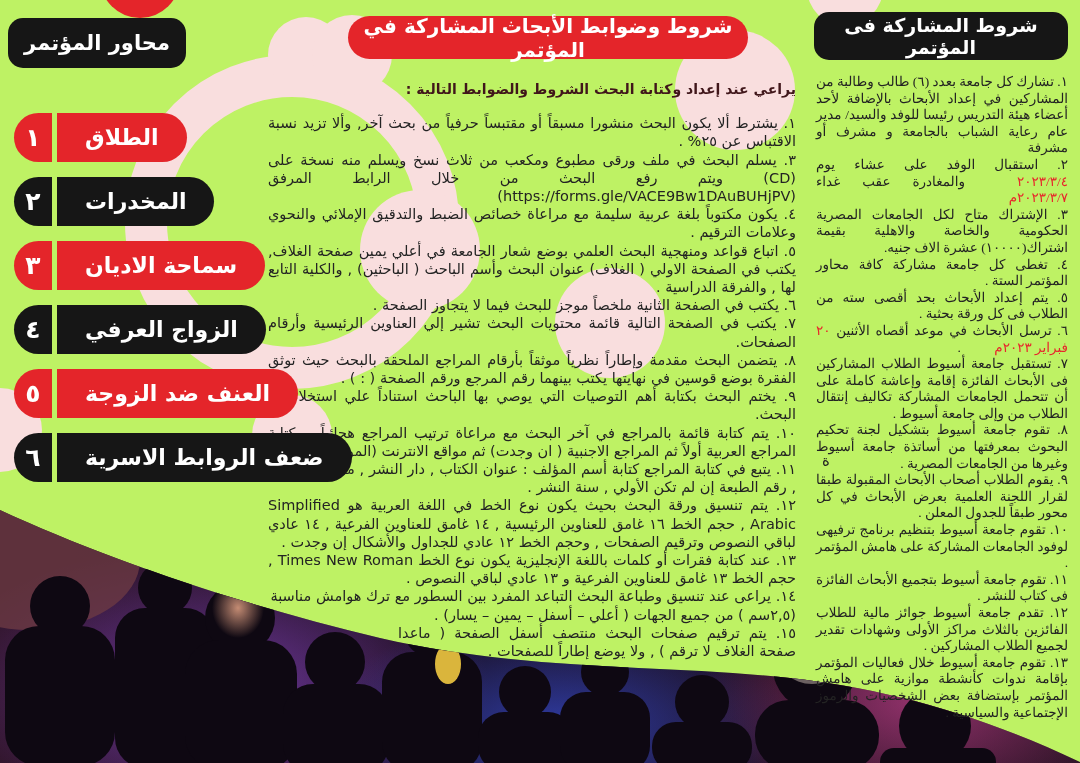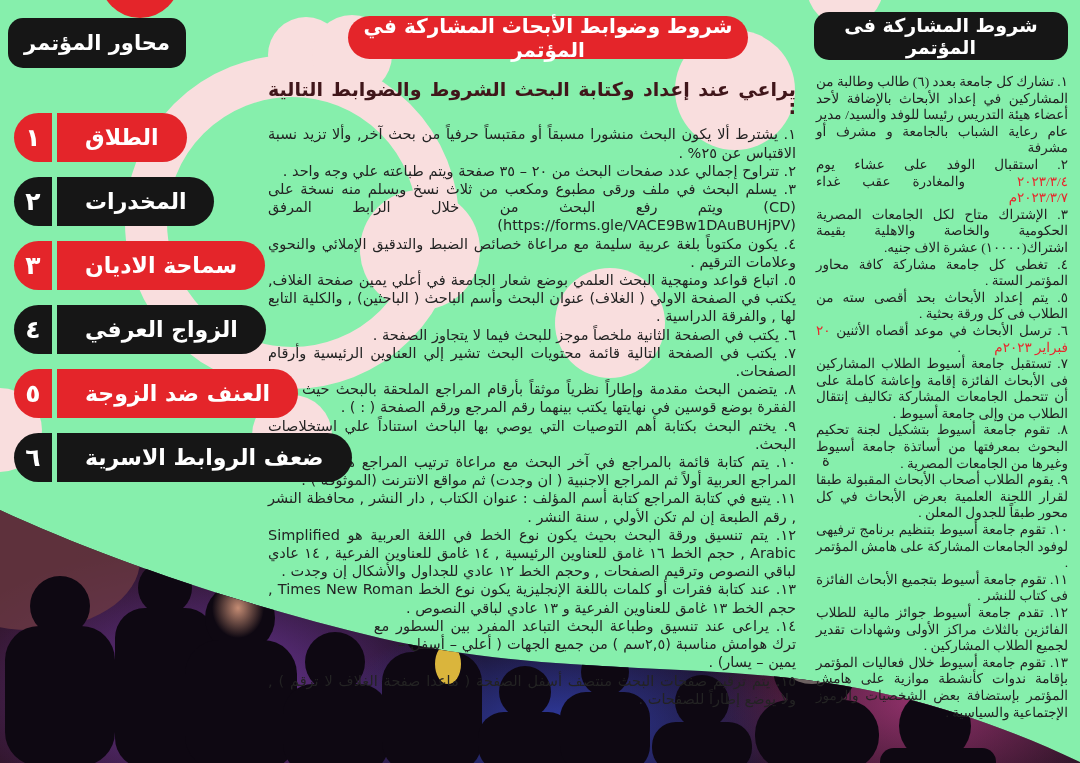--- a/index.html
+++ b/index.html
@@ -1,17 +1,17 @@
 <!DOCTYPE html>
 <html lang="ar"><head>
 <meta charset="utf-8">
 <style>
   html,body{margin:0;padding:0;background:#e9e9e9;}
   .page{
-    position:relative;width:1080px;height:763px;background:#86efac;overflow:hidden;
+    position:relative;width:1080px;height:763px;background:#bef264;overflow:hidden;
     font-family:"DejaVu Sans",sans-serif;margin:0 auto;
   }
   
   .deco{position:absolute;border-radius:50%;background:#f9dede;}
   .deco-ring{background:transparent;border:42px solid #f9dede;}
   .deco-red{background:#e4252a;}
   
   .hdr{
     position:absolute;display:flex;align-items:center;justify-content:center;
     color:#fff;font-weight:bold;direction:rtl;text-align:center;z-index:6;
@@ -24,21 +24,21 @@
   
   .col{position:absolute;direction:rtl;color:#232323;z-index:5;}
   .col-participation{
     left:816px;top:74px;width:252px;height:590px;
     font-size:13.5px;line-height:16.6px;text-align:justify;text-align-last:right;font-family:Liberation Serif, serif;
   }
   .col-research{
     left:268px;top:80px;width:528px;height:585px;
     font-size:14.5px;line-height:18.2px;text-align:justify;text-align-last:right;
   }
-  .m-intro{font-weight:bold;color:#40161a;font-size:19px;margin-bottom:9px;}
+  .m-intro{font-weight:bold;color:#40161a;font-size:14px;margin-bottom:16px;}
   .p-item,.m-item{margin:0;}
   .red-text{color:#e8252b;margin-left:30px;}
   .curve-float{
     float:left;width:130px;height:585px;
     shape-outside:polygon(0px 525px,130px 562px,130px 585px,0px 585px);
   }
   
   .pill{position:absolute;left:14px;height:49px;display:flex;direction:ltr;z-index:6;}
   .pill .cap{
     width:38px;border-radius:25px 0 0 25px;display:flex;align-items:center;justify-content:center;
@@ -167,21 +167,20 @@
         <div class="cap">٦</div>
         <div class="body">ضعف الروابط الاسرية</div>
       </div>
     </div>
 
   <div class="col col-research">
     <div class="curve-float"></div>
     <div class="m-intro">يراعي عند إعداد وكتابة البحث الشروط والضوابط التالية :</div>
     <div id="research-list">
         <div class="m-item">١. يشترط ألا يكون البحث منشورا مسبقاً أو مقتبساً حرفياً من بحث آخر, وألا تزيد نسبة الاقتباس عن ٢٥% .</div>
-        <div class="m-item">٢. تتراوح إجمالي عدد صفحات البحث من ٢٠ – ٣٥ صفحة ويتم طباعته علي وجه واحد .</div>
         <div class="m-item">٣. يسلم البحث في ملف ورقى مطبوع ومكعب من ثلاث نسخ ويسلم منه نسخة على (CD) ويتم رفع البحث من خلال الرابط المرفق (https://forms.gle/VACE9Bw1DAuBUHjPV)</div>
         <div class="m-item">٤. يكون مكتوباً بلغة عربية سليمة مع مراعاة خصائص الضبط والتدقيق الإملائي والنحوي وعلامات الترقيم .</div>
         <div class="m-item">٥. اتباع قواعد ومنهجية البحث العلمي بوضع شعار الجامعة في أعلي يمين صفحة الغلاف, يكتب في الصفحة الاولي ( الغلاف) عنوان البحث وأسم الباحث ( الباحثين) , والكلية التابع لها , والفرقة الدراسية .</div>
         <div class="m-item">٦. يكتب في الصفحة الثانية ملخصاً موجز للبحث فيما لا يتجاوز الصفحة .</div>
         <div class="m-item">٧. يكتب في الصفحة التالية قائمة محتويات البحث تشير إلي العناوين الرئيسية وأرقام الصفحات.</div>
         <div class="m-item">٨. يتضمن البحث مقدمة وإطاراً نظرياً موثقاً بأرقام المراجع الملحقة بالبحث حيث توثق الفقرة بوضع قوسين في نهايتها يكتب بينهما رقم المرجع ورقم الصفحة (   :   ) .</div>
         <div class="m-item">٩. يختم البحث بكتابة أهم التوصيات التي يوصي بها الباحث استناداً علي استخلاصات البحث.</div>
         <div class="m-item">١٠. يتم كتابة قائمة بالمراجع في آخر البحث مع مراعاة ترتيب المراجع هجائياً , وكتابة المراجع العربية أولاً ثم المراجع الاجنبية ( ان وجدت) ثم مواقع الانترنت (الموثوقة ) .</div>
         <div class="m-item">١١. يتبع في كتابة المراجع كتابة أسم المؤلف : عنوان الكتاب , دار النشر , محافظة النشر , رقم الطبعة إن لم تكن الأولي , سنة النشر .</div>
         <div class="m-item">١٢. يتم تنسيق ورقة البحث بحيث يكون نوع الخط في اللغة العربية هو Simplified Arabic , حجم الخط ١٦ غامق للعناوين الرئيسية , ١٤ غامق للعناوين الفرعية , ١٤ عادي لباقي النصوص وترقيم الصفحات , وحجم الخط ١٢ عادي للجداول والأشكال إن وجدت .</div>

